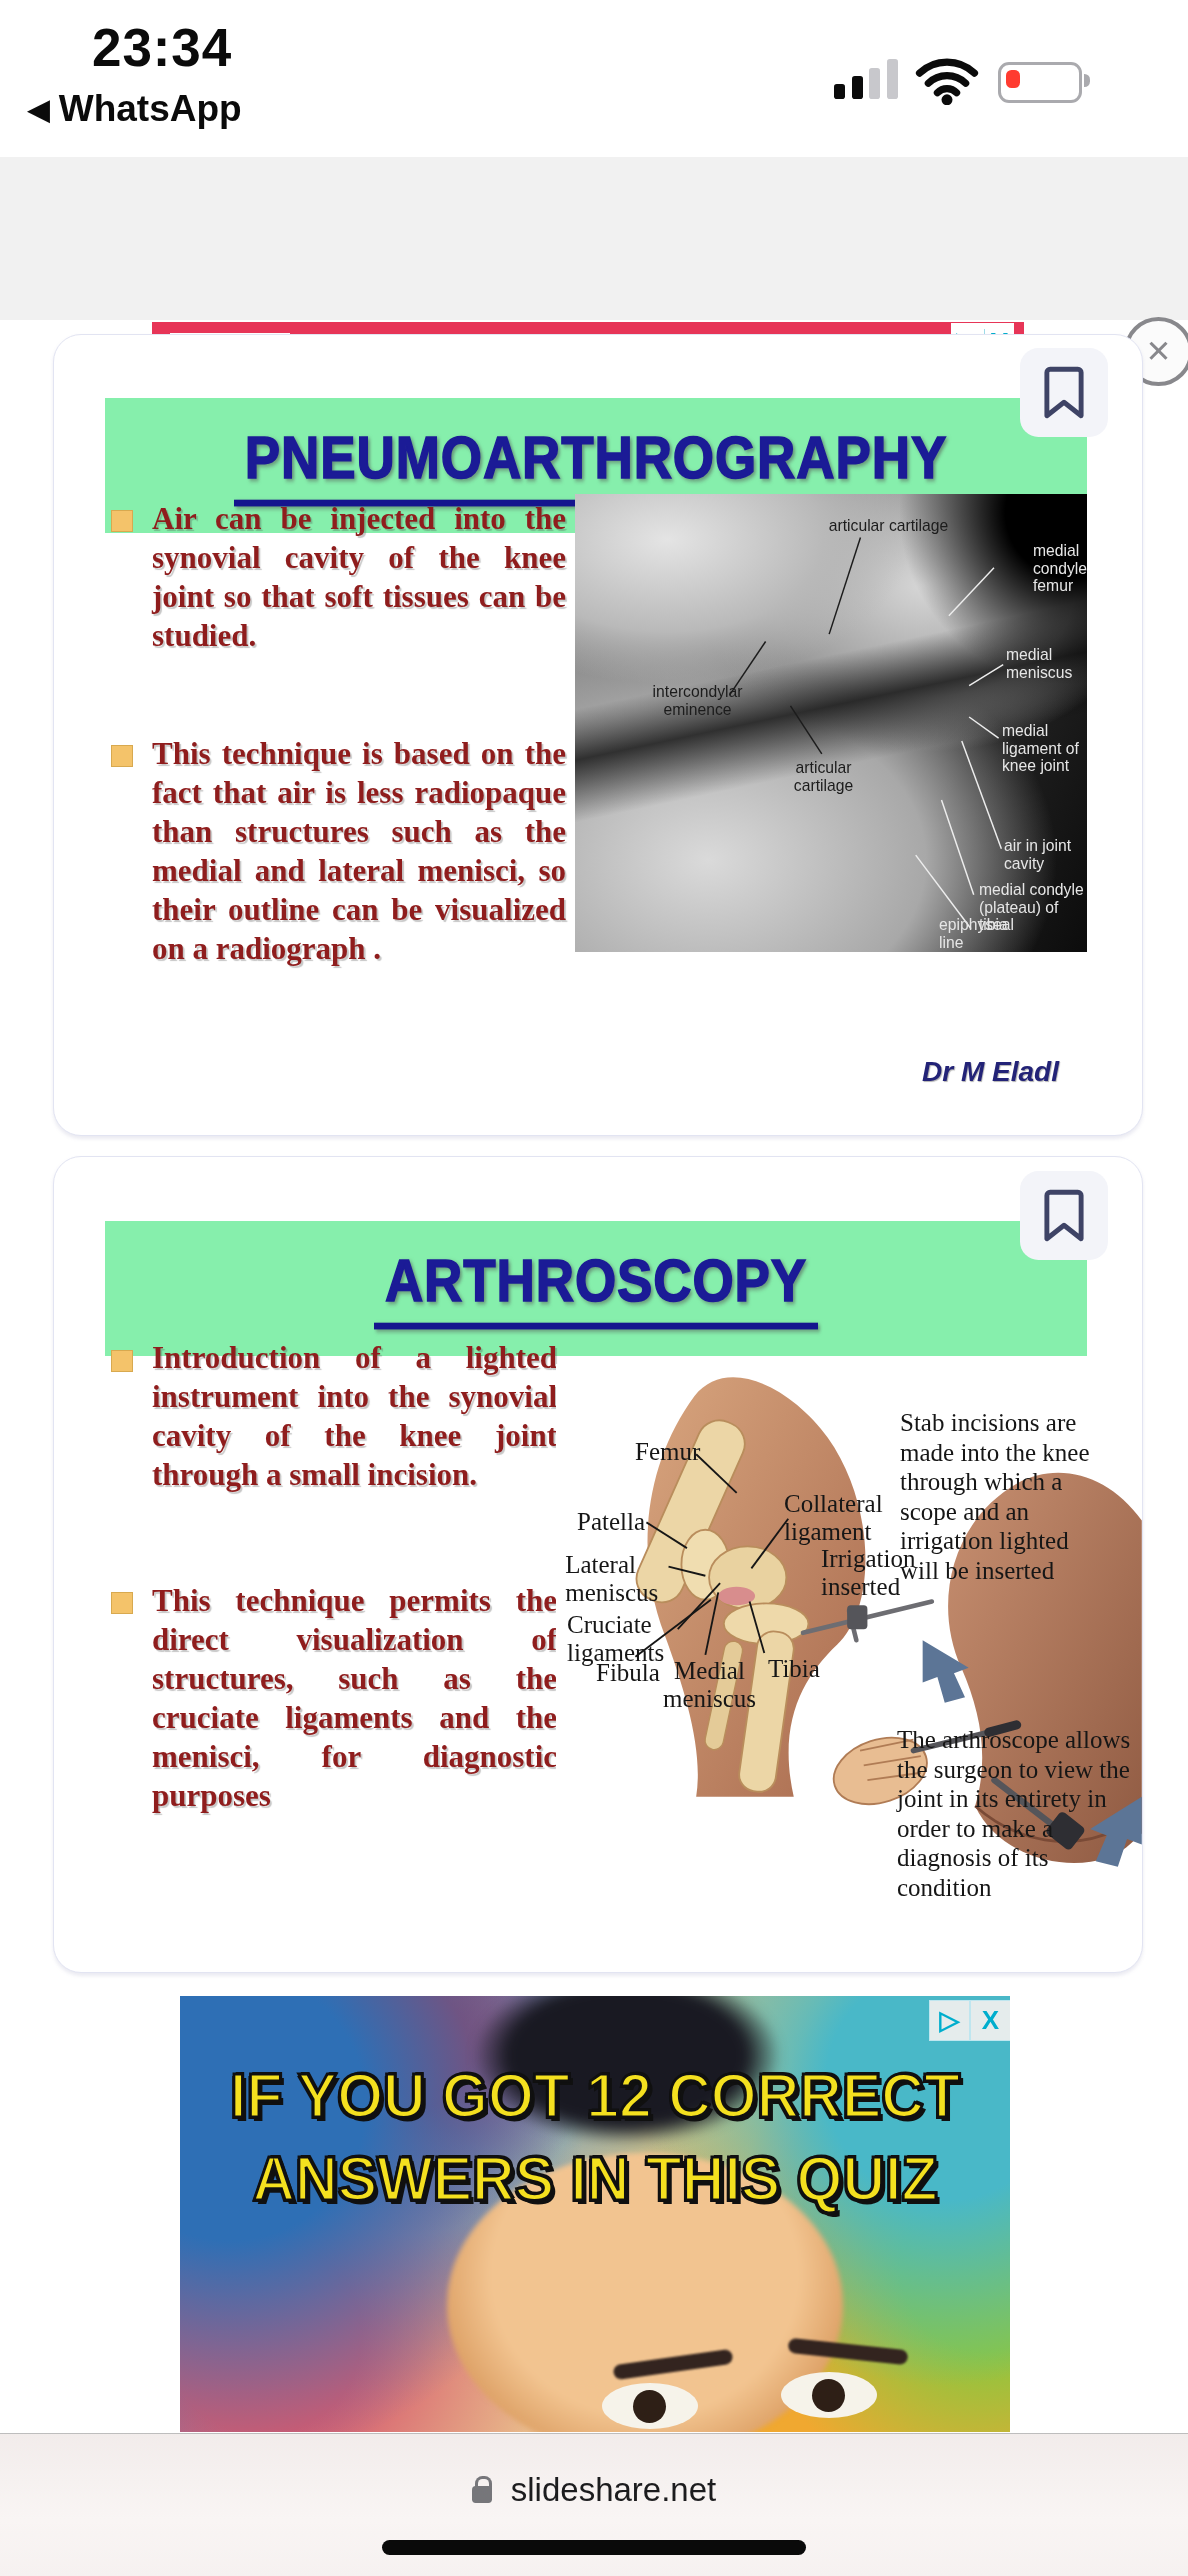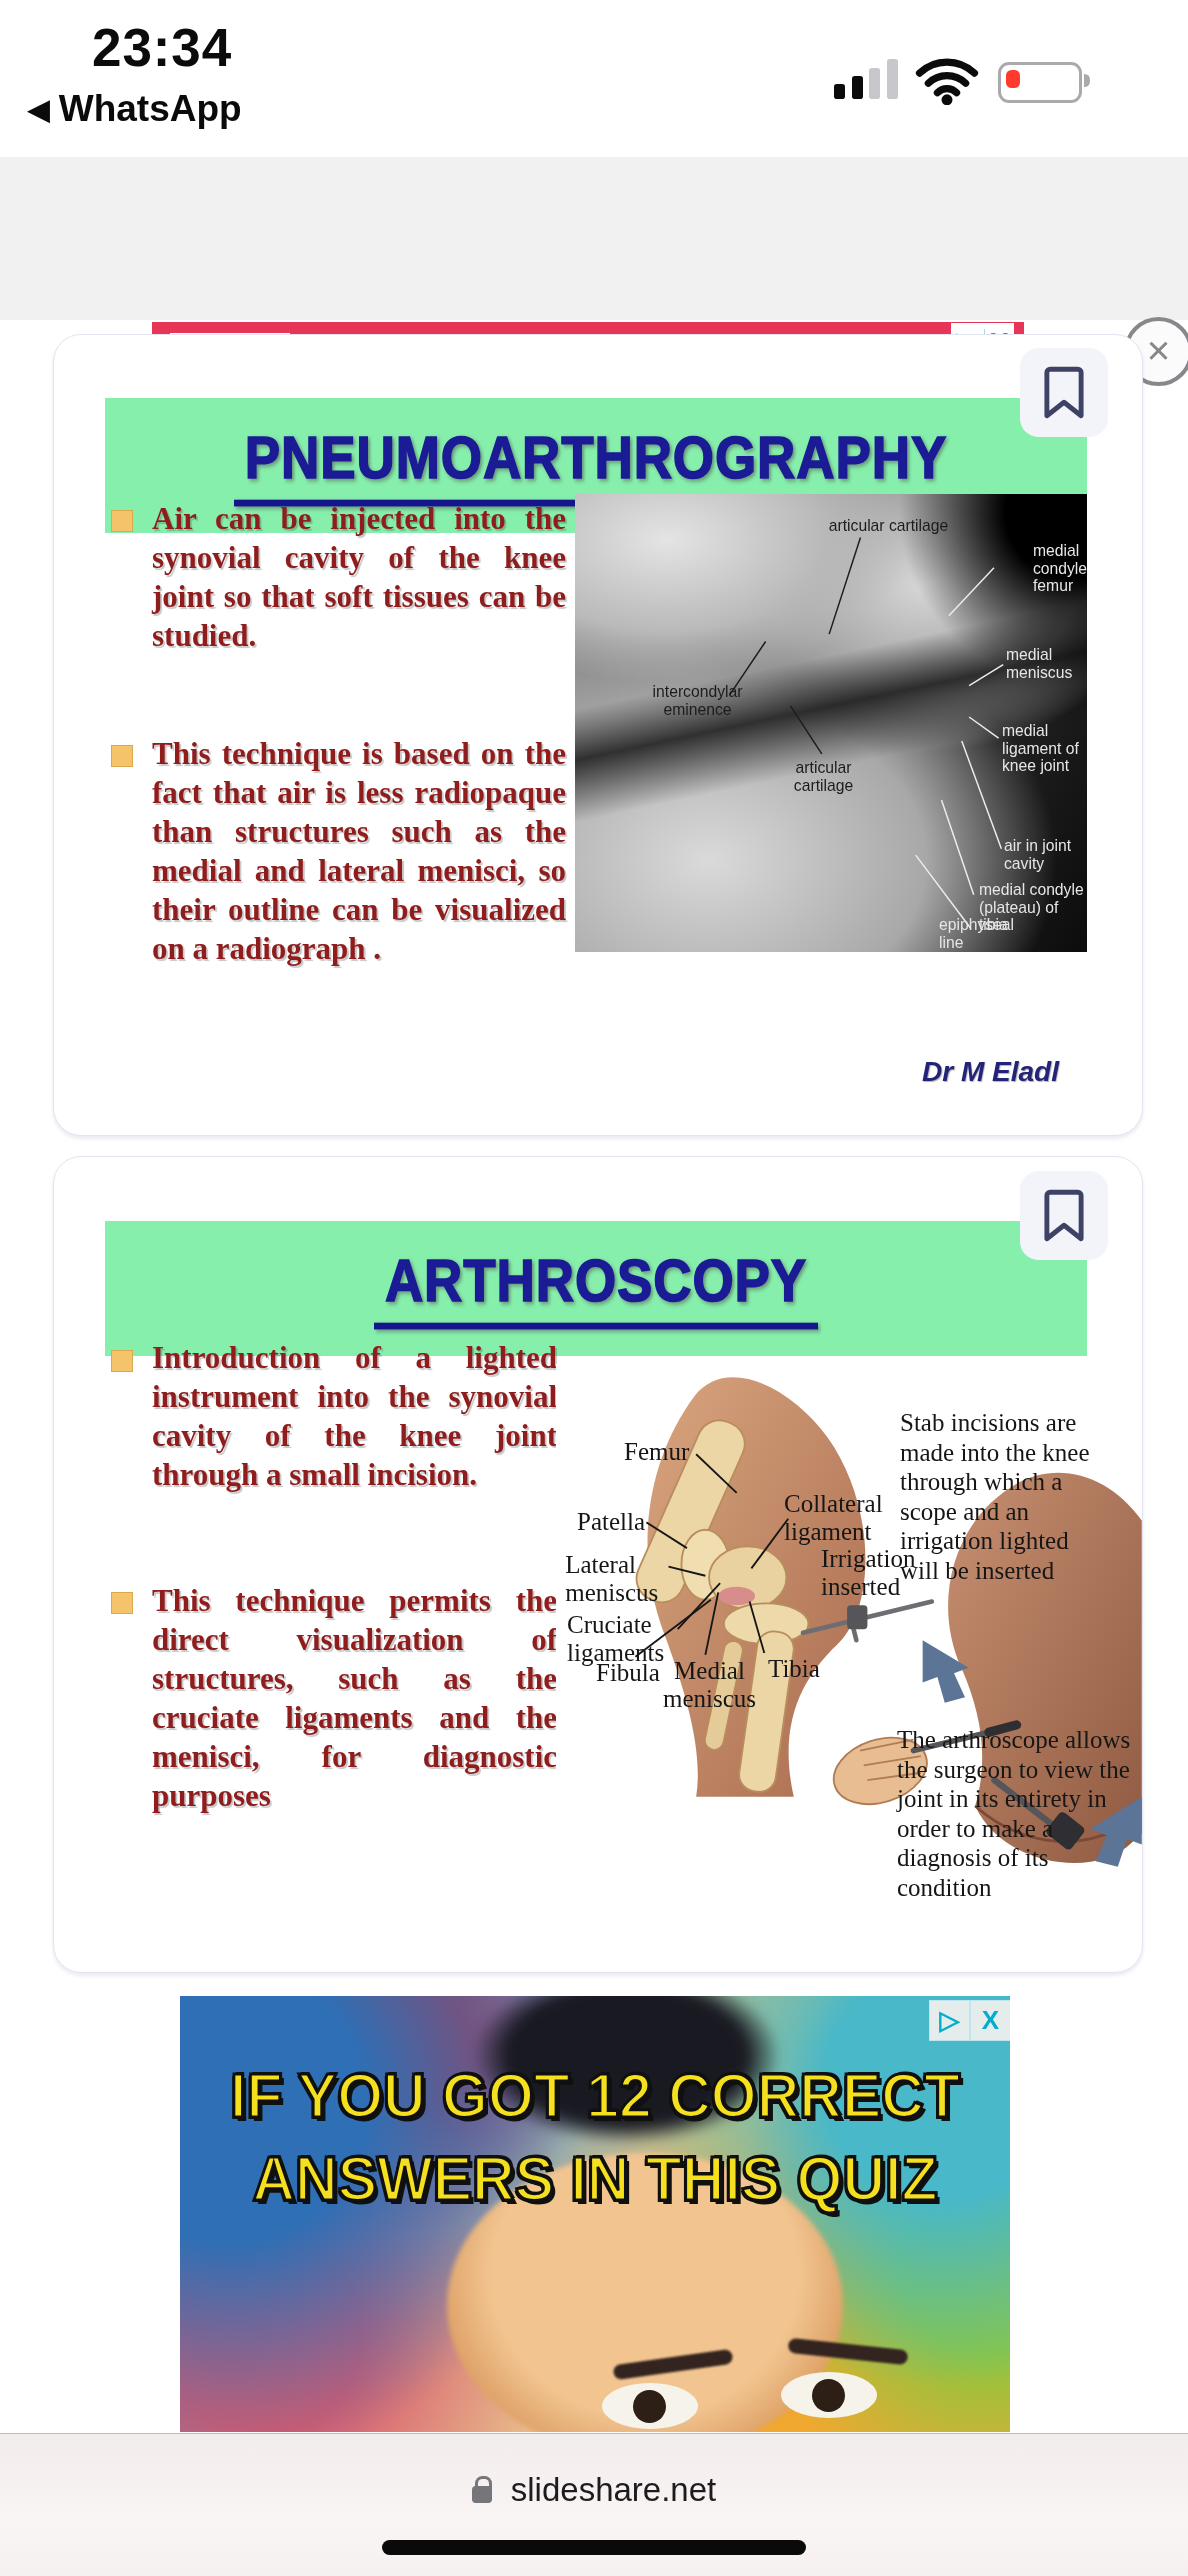--- a/index.html
+++ b/index.html
@@ -277,21 +277,21 @@
         </g>
         <line x1="388" y1="420" x2="470" y2="400" stroke="#55555a" stroke-width="6" stroke-linecap="round"></line>
         <line x1="470" y1="400" x2="500" y2="392" stroke="#2e2e33" stroke-width="10" stroke-linecap="round"></line>
         <line x1="476" y1="452" x2="545" y2="505" stroke="#55555a" stroke-width="7" stroke-linecap="round"></line>
         <rect x="536" y="492" width="34" height="30" rx="5" transform="rotate(38 553 507)" fill="#2e2e33"></rect>
 
         <path d="M398 300 L448 330 L432 336 L444 362 L422 368 L414 340 L398 346 Z" fill="#5c7596"></path>
         <path d="M636 470 L580 505 L598 512 L586 540 L610 546 L620 516 L636 522 Z" fill="#5c7596"></path>
       </svg>
       <div class="note" style="left:344px;top:44px;width:212px;">Stab incisions are made into the knee through which a scope and an irrigation lighted will be inserted</div>
-      <div class="dl" style="left:68px;top:74px;text-align:center;">Femur</div>
+      <div class="dl" style="left:79px;top:74px;text-align:center;">Femur</div>
       <div class="dl" style="left:21px;top:144px;">Patella</div>
       <div class="dl" style="left:228px;top:126px;width:111px;">Collateral ligament</div>
       <div class="dl" style="left:9.2px;top:187px;width:101px;">Lateral meniscus</div>
       <div class="dl" style="left:265px;top:181px;width:124px;">Irrigation inserted</div>
       <div class="dl" style="left:11px;top:247px;width:111px;">Cruciate ligaments</div>
       <div class="dl" style="left:40px;top:295px;">Fibula</div>
       <div class="dl" style="left:105px;top:293px;width:97px;text-align:center;">Medial meniscus</div>
       <div class="dl" style="left:212px;top:291px;">Tibia</div>
       <div class="note" style="left:341px;top:361px;width:241px;">The arthroscope allows the surgeon to view the joint in its entirety in order to make a diagnosis of its condition</div>
     </div>

